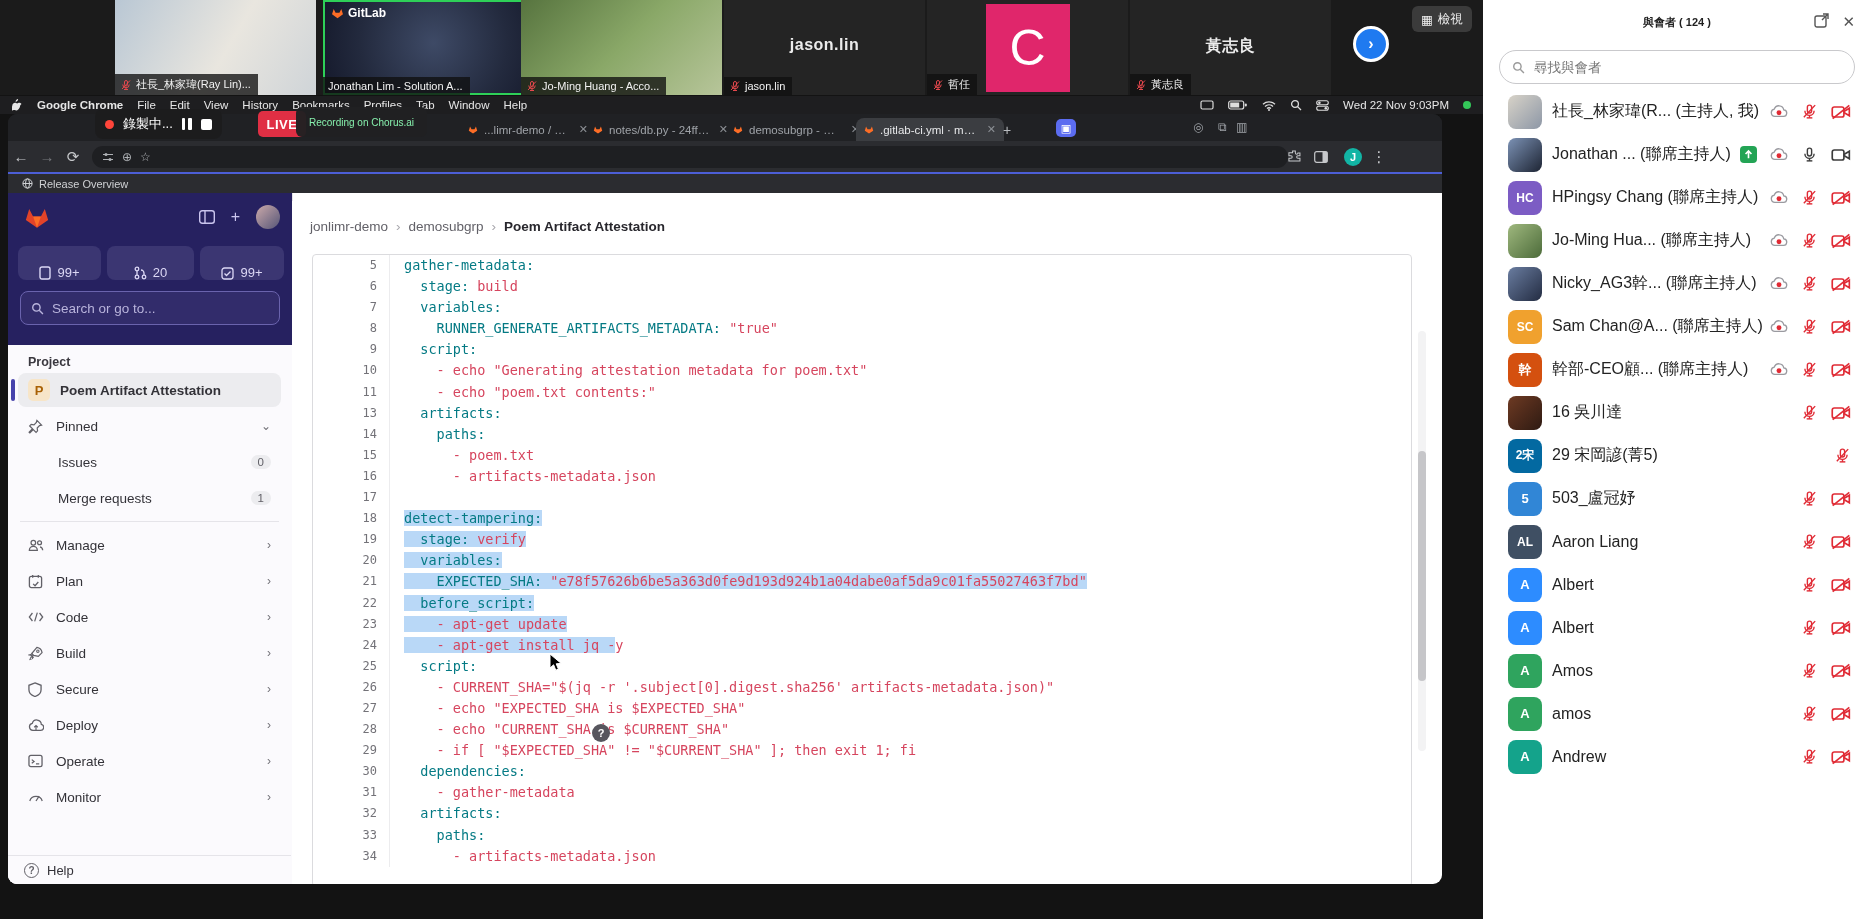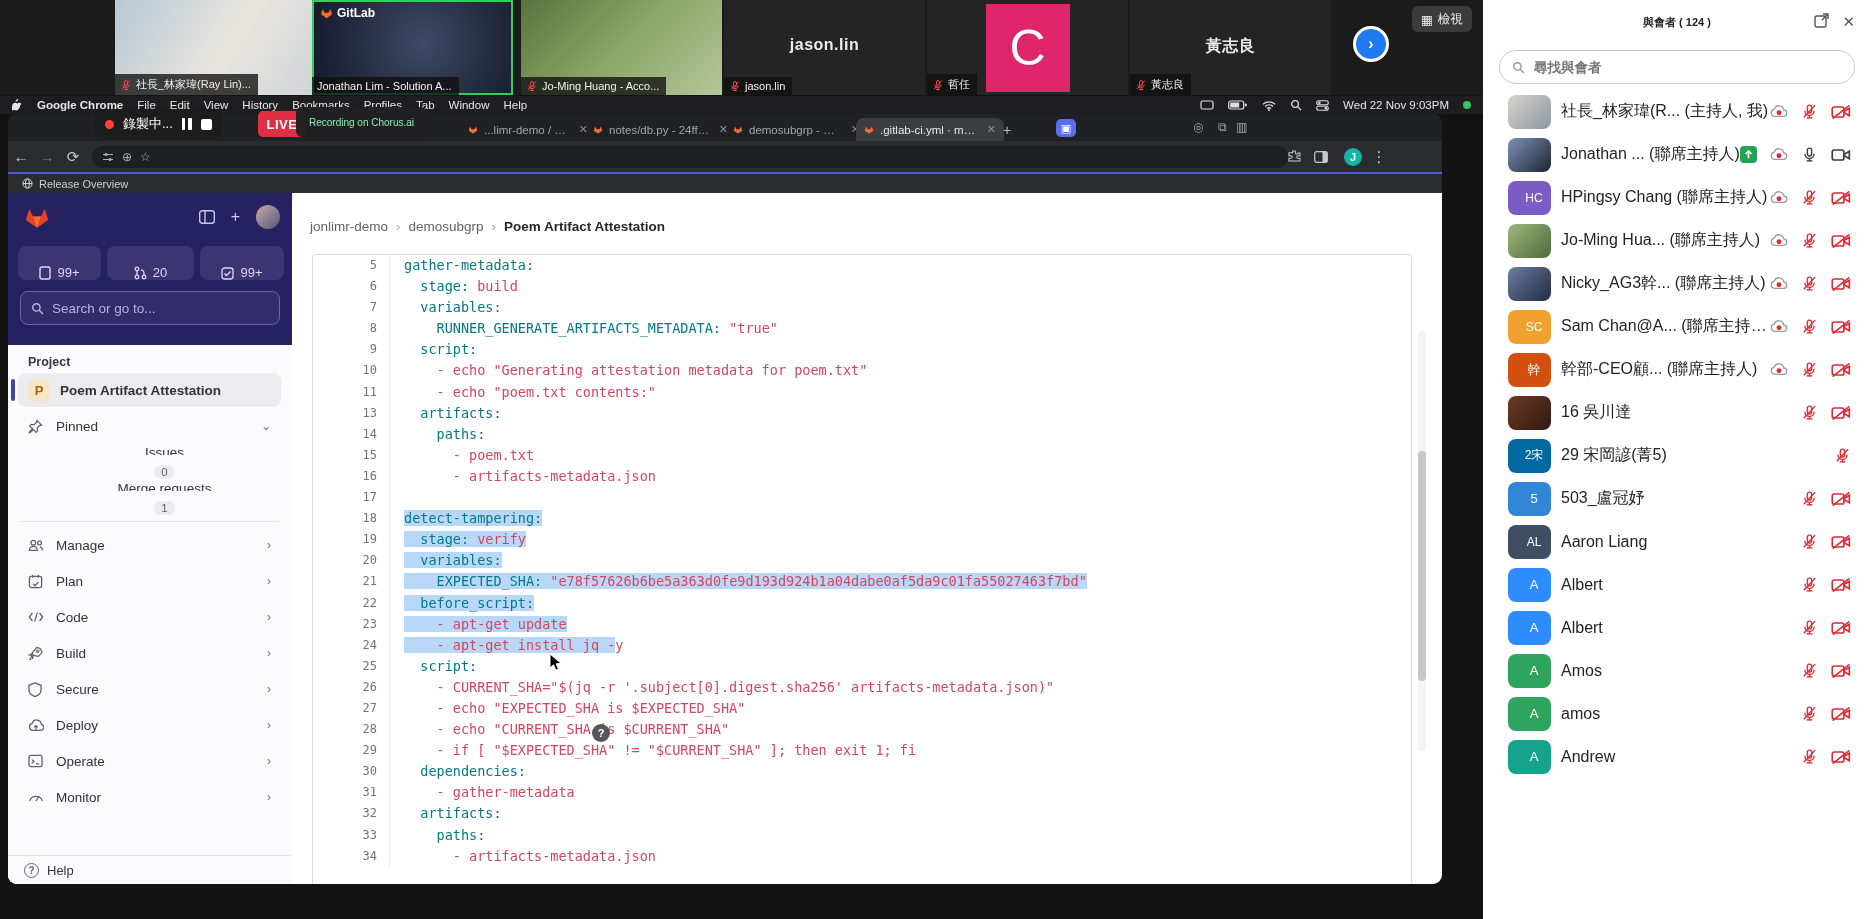--- a/index.html
+++ b/index.html
@@ -83,21 +83,21 @@
       border-radius:8px;color:#b9b4dc;font-size:13.5px;display:flex;align-items:center;gap:8px;padding:0 10px;box-sizing:border-box;}
   #gl-items{position:absolute;left:0;top:152px;width:283px;}
   .sec-label{margin:10px 0 4px 20px;font-size:12.5px;font-weight:700;color:#3a383f;}
   .srow{position:relative;margin:2px 10px;height:34px;border-radius:8px;display:flex;align-items:center;
       font-size:13.5px;color:#333238;padding:0 10px;box-sizing:border-box;gap:10px;}
   .srow.active{background:#ececef;}
   .srow .ind{position:absolute;left:-7px;top:6px;width:4px;height:22px;border-radius:2px;background:#4743ab;}
   .srow .lbl{flex:1;white-space:nowrap;overflow:hidden;text-overflow:ellipsis;}
   .srow .chev{color:#737278;font-size:12px;}
   .srow .badge{background:#ececef;color:#626168;font-size:11.5px;border-radius:9px;padding:1px 7px;}
-  .srow.sub{padding-left:40px;flex-direction:column;}
+  .srow.sub{padding-left:40px;}
   .p-avatar{width:22px;height:22px;border-radius:5px;background:#f7e5c8;color:#a96104;font-weight:700;
       font-size:13px;display:flex;align-items:center;justify-content:center;}
   .gico{width:18px;text-align:center;color:#626168;flex:0 0 18px;}
   #gl-divider{height:1px;background:#e5e4e9;margin:6px 12px;}
   #gl-help{position:absolute;left:0;bottom:0;width:283px;height:29px;border-top:1px solid #e5e4e9;
       display:flex;align-items:center;gap:8px;padding:0 16px;box-sizing:border-box;font-size:13px;color:#333238;background:#fbfafd;}
   .qcirc{width:15px;height:15px;border-radius:50%;border:1.5px solid #626168;color:#626168;font-size:10px;
       display:flex;align-items:center;justify-content:center;font-weight:700;box-sizing:border-box;}
 
   
@@ -132,25 +132,25 @@
       color:#86efac;font-size:10px;display:flex;align-items:center;}
 
   
   #panel{left:1483px;top:0;width:388px;height:919px;background:#fff;}
   #panel-head{position:absolute;left:0;top:0;width:100%;height:44px;display:flex;align-items:center;}
   #panel-title{position:absolute;left:0;right:0;text-align:center;font-size:11px;font-weight:700;color:#1f1f1f;}
   .phico{position:absolute;top:13px;color:#555;font-size:15px;}
   #psearch{position:absolute;left:16px;top:50px;width:356px;height:34px;border:1px solid #c9c9cc;border-radius:17px;
       box-sizing:border-box;display:flex;align-items:center;gap:7px;padding:0 12px;}
   #psearch input{border:none;outline:none;flex:1;font-size:13.5px;color:#6d28d9;background:transparent;
-      font-family:"Liberation Sans","DejaVu Sans",sans-serif;font-weight:bold;}
+      font-family:"Liberation Sans","DejaVu Sans",sans-serif;}
   #plist{position:absolute;left:0;top:90px;width:100%;}
   .prow{height:43px;display:flex;align-items:center;padding:0 20px 0 25px;box-sizing:border-box;gap:0;}
   .pav{width:34px;height:34px;border-radius:8px;flex:0 0 34px;display:flex;align-items:center;justify-content:center;
-      color:#fff;font-weight:400;font-size:13px;overflow:hidden;padding-left:9px;}
+      color:#fff;font-weight:700;font-size:13px;overflow:hidden;}
   .pname{margin-left:10px;flex:1;font-size:16px;color:#232323;white-space:nowrap;overflow:hidden;text-overflow:ellipsis;}
   .picos{display:flex;align-items:center;gap:13px;flex:0 0 auto;}
   .sharebadge{width:17px;height:17px;border-radius:4px;background:#23a455;display:flex;align-items:center;justify-content:center;}
 
   .mouse-cursor{left:549px;top:653px;}
   svg{display:block;}
 </style>
 </head>
 <body>
 
@@ -165,21 +165,21 @@
                 <rect x="9" y="3" width="6" height="11" rx="3" fill="none" stroke="#e5484d" stroke-width="2"></rect>
                 <path d="M5.5 11a6.5 6.5 0 0 0 13 0" fill="none" stroke="#e5484d" stroke-width="2"></path>
                 <line x1="12" y1="17.5" x2="12" y2="21" stroke="#e5484d" stroke-width="2"></line>
                 <line x1="8" y1="21" x2="16" y2="21" stroke="#e5484d" stroke-width="2"></line>
                 <line x1="4" y1="20" x2="20" y2="3" stroke="#e5484d" stroke-width="2"></line>
               </svg>
             </span>
             <span>社長_林家瑋(Ray Lin)...</span>
           </div>
         </div>
-        <div class="tile speaking ph-jon-cam" style="left: 312px;">
+        <div class="tile speaking ph-jon-cam" style="left: 323px;">
           <div class="wm">
             <svg width="13" height="11.700000000000001" viewBox="0 0 24 22">
               <path d="M12 21 1.7 13.8 4.8 3.6l3.6 7h7.2l3.6-7 3.1 10.2z" fill="#fc6d26"></path>
             </svg>
             <span>GitLab</span>
           </div>
           <div class="tile-label">
             <span>Jonathan Lim - Solution A...</span>
           </div>
         </div>

